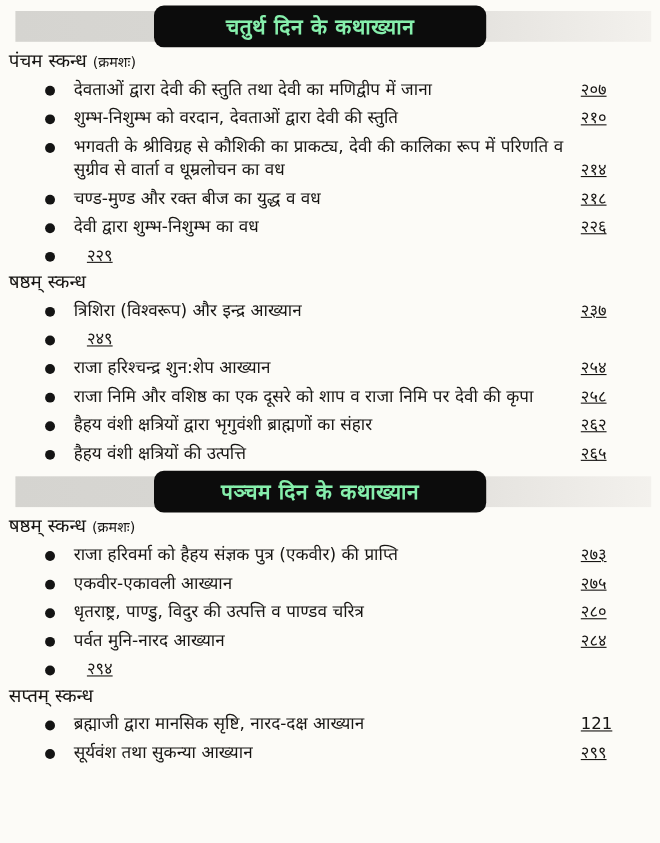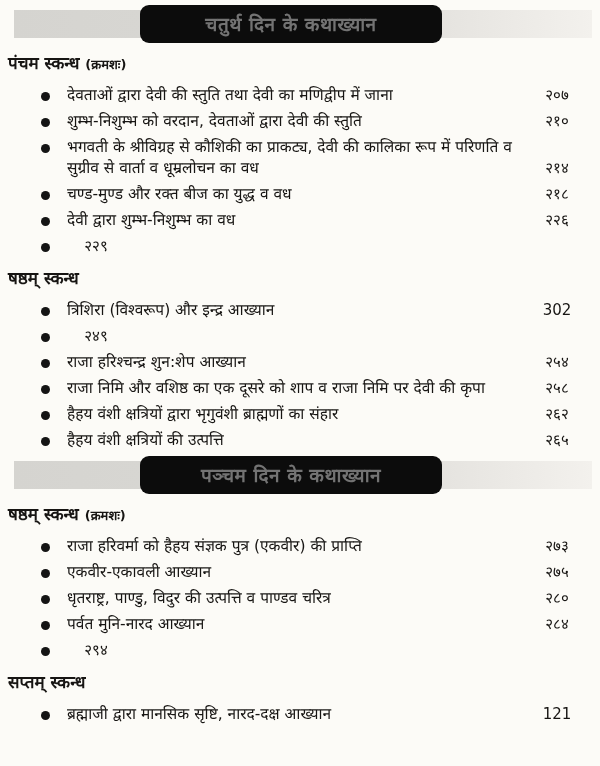--- a/index.html
+++ b/index.html
@@ -15,39 +15,39 @@
   
   .banner-row { position:relative; height:38px; margin:3px 0 4px 0; }
   .band {
     position:absolute; left:6px; right:-18px; top:5px; height:28px;
     background:linear-gradient(to right,#d5d4d0 0%,#d9d8d4 45%,#e6e4e0 75%,#f3f1ed 100%);
   }
   .banner {
     position:absolute; left:50%; top:0; transform:translateX(-50%);
     width:302px; height:38px; box-sizing:border-box;
     background:#0c0c0c; border-radius:9px;
-    color:#737373; font-weight:bold; font-size:19px;
+    color:#86efac; font-weight:bold; font-size:19px;
     display:flex; align-items:center; justify-content:center;
     letter-spacing:0.5px;
   }
 
-  .gheading { font-weight:bold; font-size:17px; line-height:32px; margin:4px 0; }
+  .gheading { font-weight:normal; font-size:17px; line-height:19px; margin:4px 0; }
   .gheading .suffix { font-size:13px; }
 
   .toc-list { margin:0; }
-  .item { display:flex; align-items:flex-start; margin:0 0 5px 0; }
+  .item { display:flex; align-items:flex-start; margin:0 12px 5px 0; }
   .bullet {
     flex:0 0 auto; width:9px; height:9px; border-radius:50%;
     background:#141414; margin:7px 17px 0 33px;
   }
   .itext { flex:1 1 auto; font-size:15.5px; line-height:21px; }
   .pno {
     flex:0 0 auto; align-self:flex-end; margin-left:12px;
-    min-width:34px; text-align:center;
-    font-size:15px; line-height:21px;
+    min-width:34px; text-align:left;
+    font-size:15px; line-height:21px;text-decoration:underline;
   }
 </style>
 </head>
 <body>
 
 <div class="page">
 
   <div class="banner-row">
     <div class="band"></div>
     <div class="banner">चतुर्थ दिन के कथाख्यान</div>
@@ -90,21 +90,21 @@
   </div>
 
   <div class="gheading">
     <span>षष्ठम् स्कन्ध</span>
     <span class="suffix"></span>
   </div>
   <div class="toc-list">
     <div class="item">
       <span class="bullet"></span>
       <span class="itext">त्रिशिरा (विश्वरूप) और इन्द्र आख्यान</span>
-      <span class="pno">302</span>
+      <span class="pno">२३७</span>
     </div>
     <div class="item">
       <span class="bullet"></span>
       <span class="pno">२४९</span>
     </div>
     <div class="item">
       <span class="bullet"></span>
       <span class="itext">राजा हरिश्चन्द्र शुन:शेप आख्यान</span>
       <span class="pno">२५४</span>
     </div>
@@ -164,15 +164,20 @@
   <div class="gheading">
     <span>सप्तम् स्कन्ध</span>
     <span class="suffix"></span>
   </div>
   <div class="toc-list">
     <div class="item">
       <span class="bullet"></span>
       <span class="itext">ब्रह्माजी द्वारा मानसिक सृष्टि, नारद-दक्ष आख्यान</span>
       <span class="pno">121</span>
     </div>
+    <div class="item">
+      <span class="bullet"></span>
+      <span class="itext">सूर्यवंश तथा सुकन्या आख्यान</span>
+      <span class="pno">२९९</span>
+    </div>
   </div>
 
 </div>
 
 </body></html>

